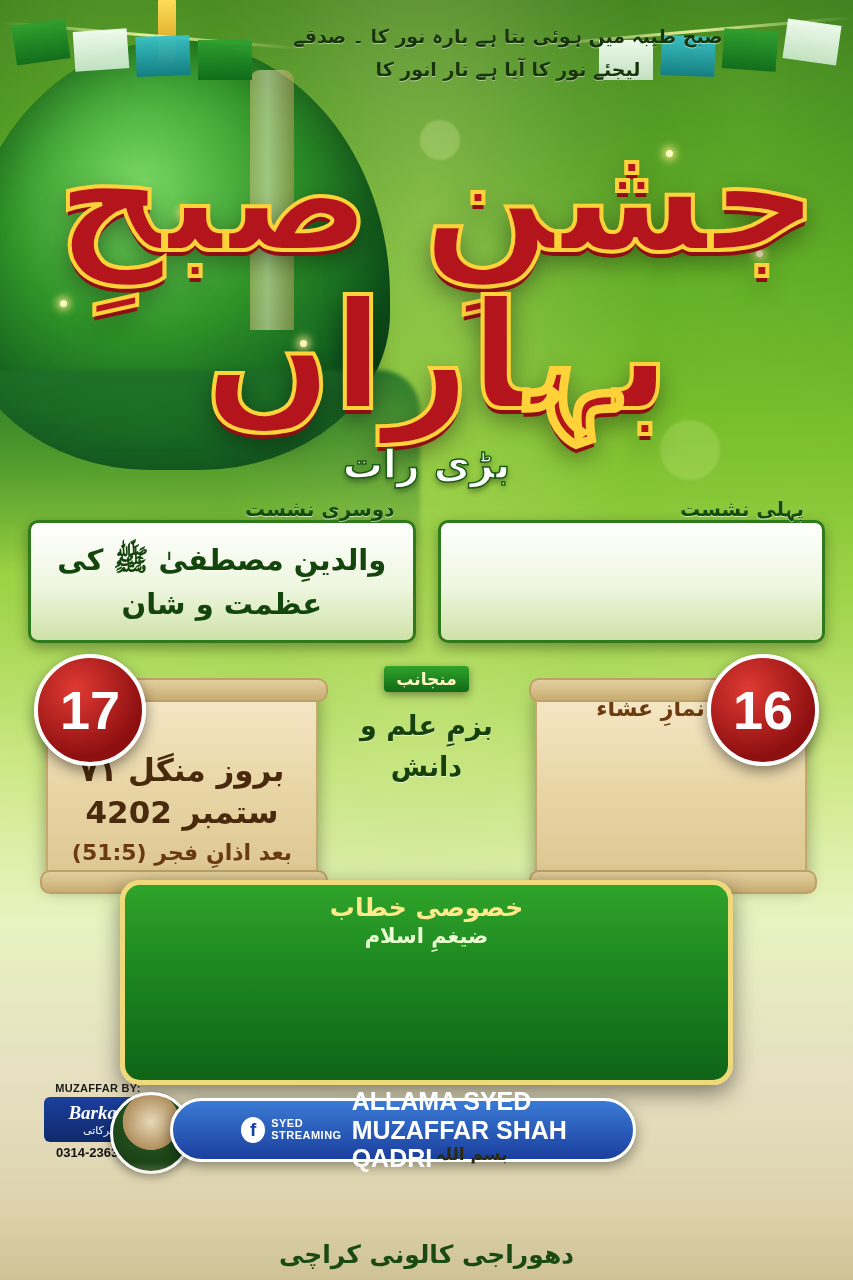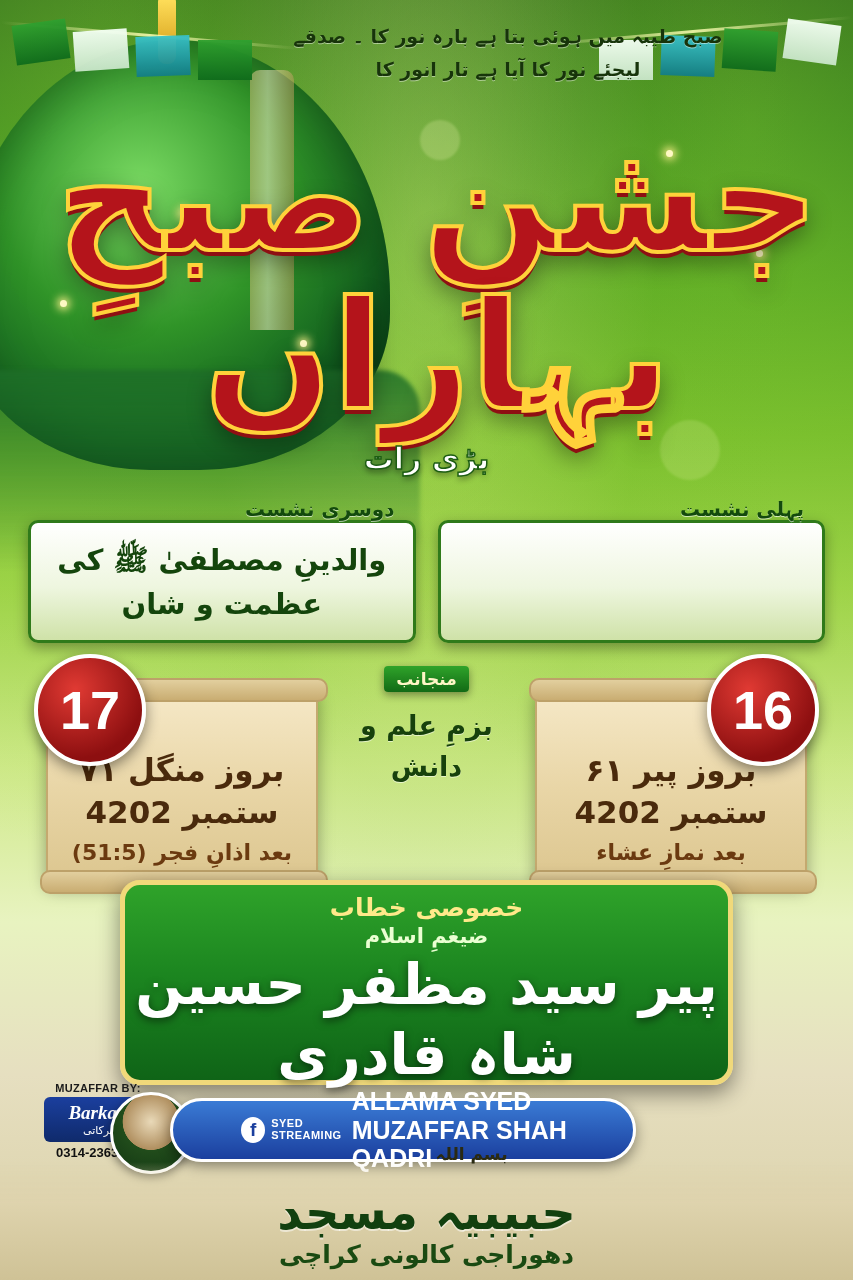--- a/index.html
+++ b/index.html
@@ -64,21 +64,21 @@
     color:#b4141b;
     -webkit-text-stroke:4px #ffd23a;
     text-shadow:
       0 0 2px #ffe87a,
       0 6px 0 #8e0f13,
       0 10px 26px rgba(0,0,0,.45);
     letter-spacing:-6px;
     padding-left:22px;
   }
   .title-sub{
-    margin-top:6px;font-size:30px;font-weight:bold;color:#ffffff;
+    margin-top:6px;font-size:40px;font-weight:bold;color:#ffffff;
     -webkit-text-stroke:1.5px #1d5d13;
     text-shadow:0 3px 6px rgba(0,0,0,.45);
   }
 
   
   .sessions{
     position:absolute;top:520px;left:28px;right:28px;
     display:flex;gap:22px;justify-content:flex-end;
   }
   .session{
@@ -265,29 +265,27 @@
       <div class="time urdu">بعد اذانِ فجر (5:15)</div>
     </div>
 
     <div class="center-plate">
       <div class="mini urdu">منجانب</div>
       <div class="big urdu">بزمِ علم و دانش</div>
     </div>
 
     <div class="scroll scroll-r">
       <div class="badge">16</div>
-      <div class="date urdu">بروز پیر ۱۶ ستمبر 2024</div>
       <div class="time urdu">بعد نمازِ عشاء</div>
     </div>
   </div>
 
   <div class="speaker">
     <div class="kicker urdu">خصوصی خطاب</div>
     <div class="sub urdu">ضیغمِ اسلام</div>
-    <div class="name urdu">پیر سید مظفر حسین شاہ قادری</div>
   </div>
 
   <div class="designer">
     <div class="lab">MUZAFFAR BY:</div>
     <div class="card">
       <div class="brand">Barkati</div>
       <div class="ar urdu">برکاتی</div>
     </div>
     <div class="phone">0314-2363236</div>
   </div>
@@ -300,17 +298,16 @@
       <div>STREAMING</div>
     </div>
     <div class="live-name">
       <div>ALLAMA SYED</div>
       <div>MUZAFFAR SHAH QADRI</div>
     </div>
   </div>
 
   <div class="footer">
     <div class="mini-logo urdu">بسم اللہ</div>
-    <div class="fname urdu">حبیبیہ مسجد</div>
     <div class="faddr urdu">دھوراجی کالونی کراچی</div>
   </div>
 
 </div>
 
 </body></html>

